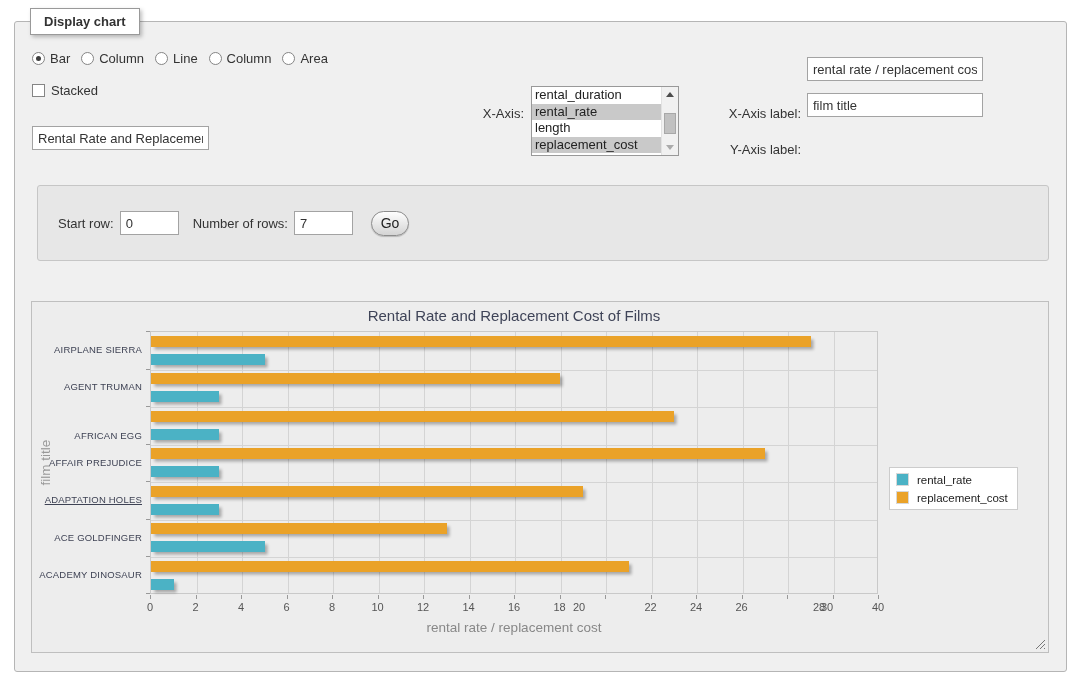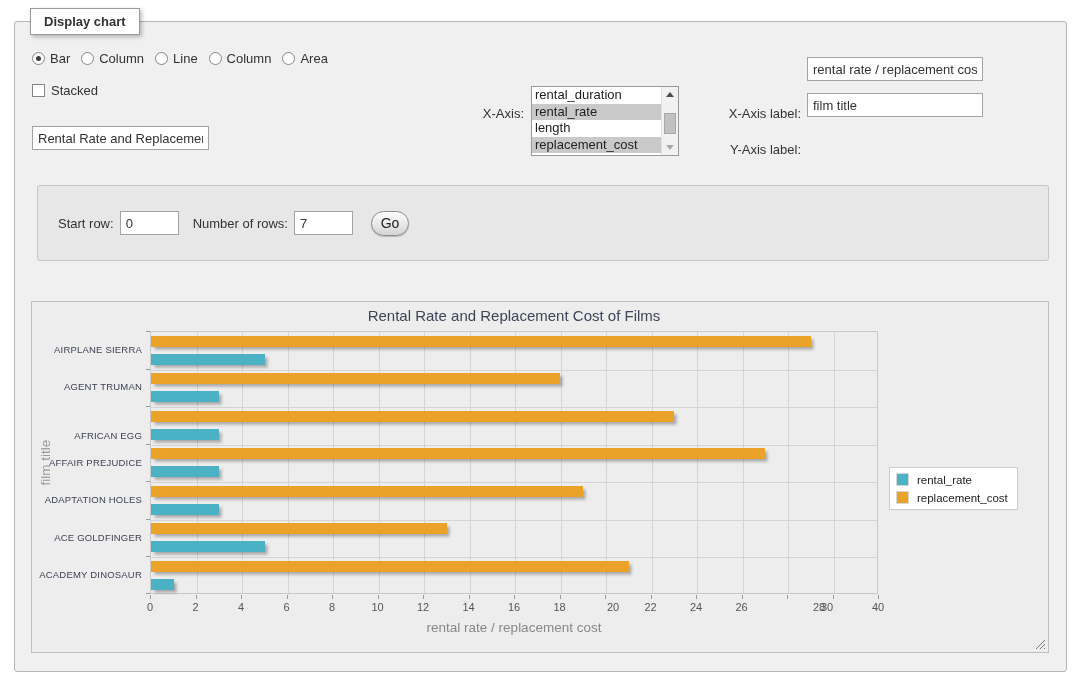--- a/index.html
+++ b/index.html
@@ -251,21 +251,21 @@
         <div class="xtick-label" style="left: 330.5px;">10</div>
         <div class="tick-b" style="left: 391px;"></div>
         <div class="xtick-label" style="left: 376px;">12</div>
         <div class="tick-b" style="left: 436.5px;"></div>
         <div class="xtick-label" style="left: 421.5px;">14</div>
         <div class="tick-b" style="left: 482px;"></div>
         <div class="xtick-label" style="left: 467px;">16</div>
         <div class="tick-b" style="left: 527.5px;"></div>
         <div class="xtick-label" style="left: 512.5px;">18</div>
         <div class="tick-b" style="left: 573px;"></div>
-        <div class="xtick-label" style="left: 566px;">20</div>
+        <div class="xtick-label" style="left: 532px;">20</div>
         <div class="tick-b" style="left: 618.5px;"></div>
         <div class="xtick-label" style="left: 603.5px;">22</div>
         <div class="tick-b" style="left: 664px;"></div>
         <div class="xtick-label" style="left: 649px;">24</div>
         <div class="tick-b" style="left: 709.5px;"></div>
         <div class="xtick-label" style="left: 694.5px;">26</div>
         <div class="tick-b" style="left: 755px;"></div>
         <div class="xtick-label" style="left: 772px;">28</div>
         <div class="tick-b" style="left: 800.5px;"></div>
         <div class="xtick-label" style="left: 780px;">30</div>
@@ -276,21 +276,21 @@
         <div class="tick-l" style="top: 104.143px;"></div>
         <div class="tick-l" style="top: 141.714px;"></div>
         <div class="tick-l" style="top: 179.286px;"></div>
         <div class="tick-l" style="top: 216.857px;"></div>
         <div class="tick-l" style="top: 254.429px;"></div>
         <div class="tick-l" style="top: 291px;"></div>
         <div class="ytick-label" style="top: 41.7857px;">AIRPLANE SIERRA</div>
         <div class="ytick-label" style="top: 79.3571px;">AGENT TRUMAN</div>
         <div class="ytick-label" style="top: 128px;">AFRICAN EGG</div>
         <div class="ytick-label" style="top: 154.5px;">AFFAIR PREJUDICE</div>
-        <div class="ytick-label" style="top: 192.071px;">ADAPTATION HOLES</div>
+        <div class="ytick-label" style="top: 192.071px; text-decoration: underline;">ADAPTATION HOLES</div>
         <div class="ytick-label" style="top: 229.643px;">ACE GOLDFINGER</div>
         <div class="ytick-label" style="top: 267.214px;">ACADEMY DINOSAUR</div>
       </div>
     <div class="x-title">rental rate / replacement cost</div>
     <div class="y-title">film title</div>
     <div class="chart-legend" id="chart-legend">
         <div class="legend-row">
           <div class="legend-swatch" style="background: rgb(75, 178, 197);"></div>
           <div class="legend-label">rental_rate</div>
         </div>

